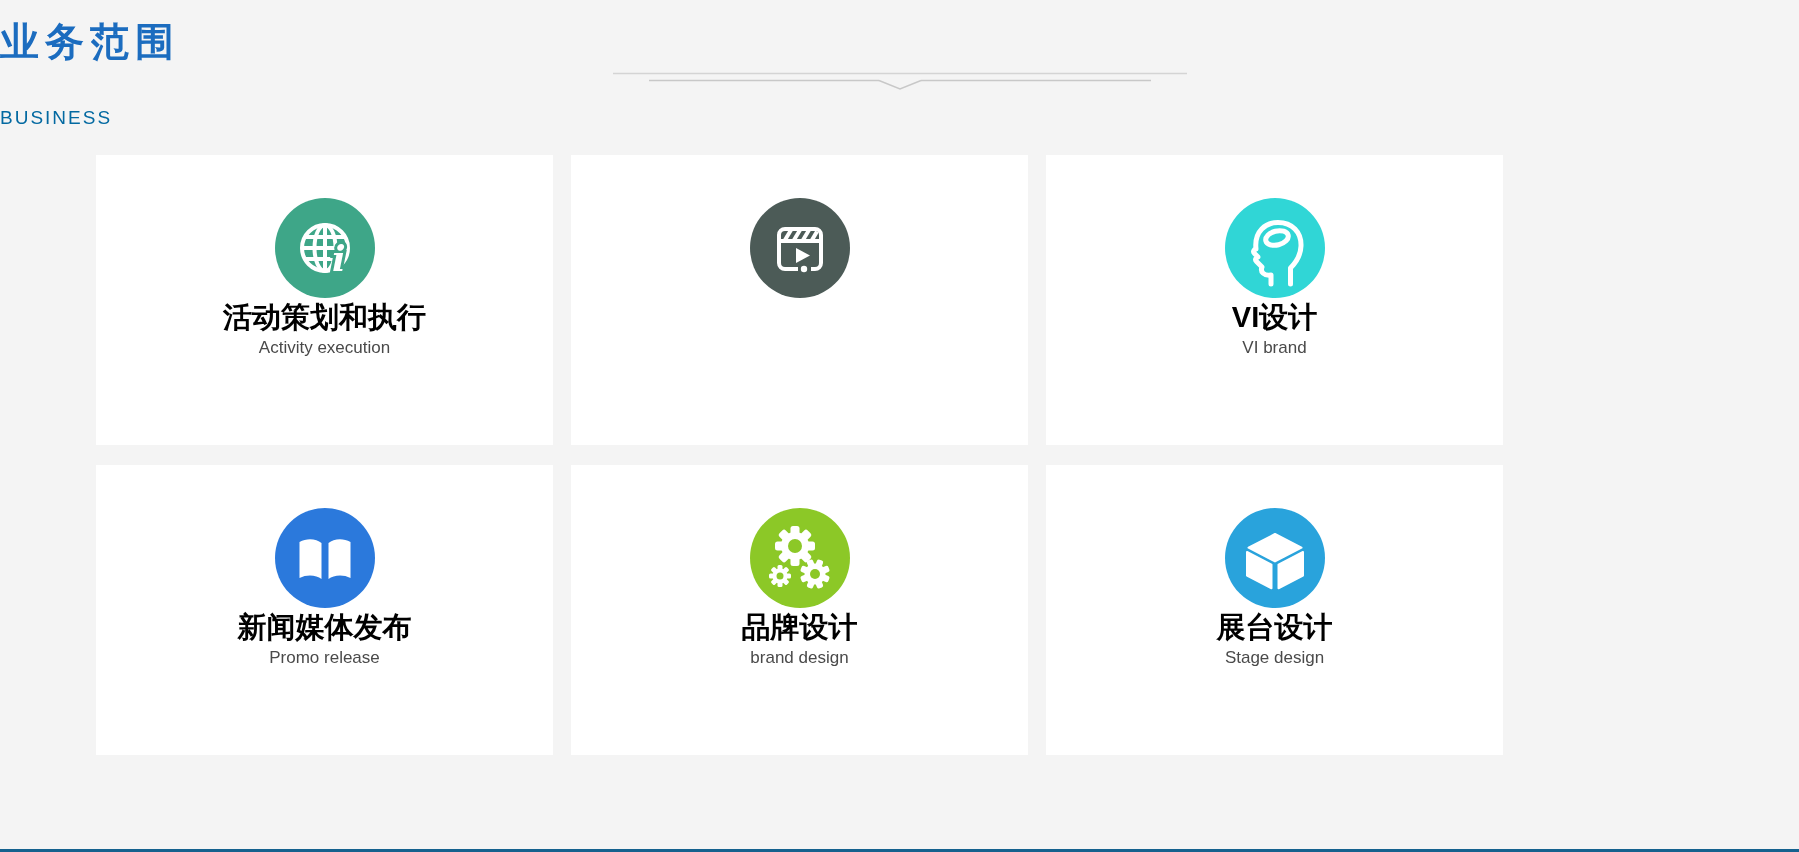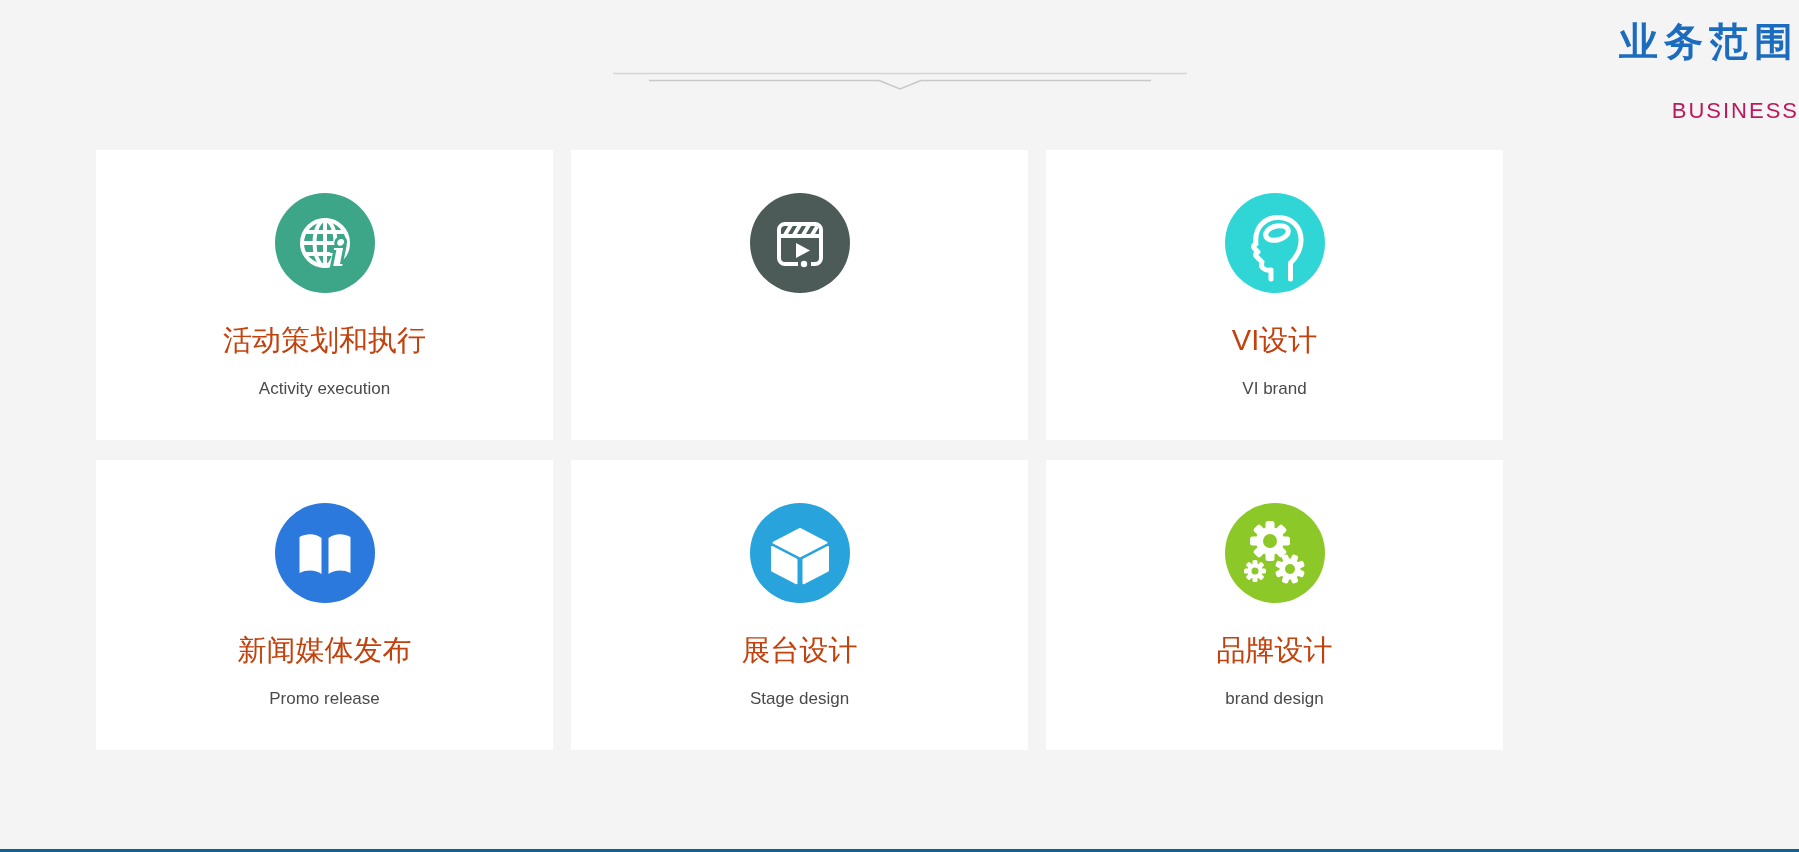--- a/index.html
+++ b/index.html
@@ -1,44 +1,44 @@
 <!DOCTYPE html>
 <html><head>
 <meta charset="utf-8">
 <style>
   html,body{margin:0;padding:0;}
   body{
     width:1799px;height:852px;position:relative;overflow:hidden;
     background:#f4f4f4;
     font-family:"Liberation Sans","DejaVu Sans",sans-serif;
   }
-  .section-header{padding-top:20px;text-align:right;}
+  .section-header{padding-top:20px;text-align:left;}
   .section-title{
     margin:0;font-size:39px;font-weight:600;color:#1b6cbf;
     letter-spacing:6px;line-height:1.15;
   }
   .divider{display:block;margin:7px auto 0;}
   .section-subtitle{
-    margin:6px 0 0;font-size:22px;color:#be185d;font-weight:400;
+    margin:15px 0 0;font-size:19px;color:#0369a1;font-weight:400;
     letter-spacing:2px;
   }
   .cards-grid{
     width:1607px;margin:26px auto 0;
     display:grid;grid-template-columns:repeat(3,457px);
     grid-auto-rows:290px;gap:20px 18px;
   }
   .card{
     background:#ffffff;text-align:center;padding-top:43px;box-sizing:border-box;
   }
   .icon-wrap{display:inline-block;width:100px;height:100px;line-height:0;}
   .card-title{
-    margin-top:28px;font-size:29px;font-weight:normal;color:#c2410c;line-height:1.1;
+    font-size:29px;font-weight:bold;color:#000000;line-height:1.1;
   }
   .card-subtitle{
-    margin-top:22px;font-size:17px;color:#4a4a4a;
+    margin-top:4px;font-size:17px;color:#4a4a4a;
   }
   .bottom-bar{
     position:absolute;left:0;bottom:0;width:100%;height:3px;background:#15618e;
   }
 </style>
 </head>
 <body>
 
 <div class="section-header">
   <h2 class="section-title">业务范围</h2>
@@ -113,35 +113,20 @@
         <path fill="#ffffff" d="M75.5 34 C68 29.8 58.5 30.8 53.5 35 L53.5 71 C58.5 67 68 66 75.5 70 Z"></path>
       </svg>
     </span>
     <div class="card-title">新闻媒体发布</div>
     <div class="card-subtitle">Promo release</div>
   </div>
 
   <div class="card">
     <span class="icon-wrap">
       <svg width="100" height="100" viewBox="0 0 100 100">
-        <circle cx="50" cy="50" r="50" fill="#29A3DC"></circle>
-        <g fill="#ffffff" stroke="#ffffff" stroke-width="2" stroke-linejoin="round">
-          <path d="M50 26 L76.5 39.7 L50 53.4 L23.5 39.7 Z"></path>
-          <path d="M22 44 L46.5 56.7 L46.5 80.3 L22 67.6 Z"></path>
-          <path d="M78 44 L53.5 56.7 L53.5 80.3 L78 67.6 Z"></path>
-        </g>
-      </svg>
-    </span>
-    <div class="card-title">展台设计</div>
-    <div class="card-subtitle">Stage design</div>
-  </div>
-
-  <div class="card">
-    <span class="icon-wrap">
-      <svg width="100" height="100" viewBox="0 0 100 100">
         <circle cx="50" cy="50" r="50" fill="#8CC827"></circle>
 
         <g fill="#ffffff">
           <rect x="40.5" y="18" width="9" height="40" rx="2.5"></rect>
           <rect x="40.5" y="18" width="9" height="40" rx="2.5" transform="rotate(45 45 38)"></rect>
           <rect x="40.5" y="18" width="9" height="40" rx="2.5" transform="rotate(90 45 38)"></rect>
           <rect x="40.5" y="18" width="9" height="40" rx="2.5" transform="rotate(135 45 38)"></rect>
           <circle cx="45" cy="38" r="14"></circle>
         </g>
         <circle cx="45" cy="38" r="7" fill="#8CC827"></circle>
@@ -162,15 +147,30 @@
           <rect x="27.5" y="57" width="5" height="22" rx="1.5" transform="rotate(135 30 68)"></rect>
           <circle cx="30" cy="68" r="7.5"></circle>
         </g>
         <circle cx="30" cy="68" r="3.5" fill="#8CC827"></circle>
       </svg>
     </span>
     <div class="card-title">品牌设计</div>
     <div class="card-subtitle">brand design</div>
   </div>
 
+  <div class="card">
+    <span class="icon-wrap">
+      <svg width="100" height="100" viewBox="0 0 100 100">
+        <circle cx="50" cy="50" r="50" fill="#29A3DC"></circle>
+        <g fill="#ffffff" stroke="#ffffff" stroke-width="2" stroke-linejoin="round">
+          <path d="M50 26 L76.5 39.7 L50 53.4 L23.5 39.7 Z"></path>
+          <path d="M22 44 L46.5 56.7 L46.5 80.3 L22 67.6 Z"></path>
+          <path d="M78 44 L53.5 56.7 L53.5 80.3 L78 67.6 Z"></path>
+        </g>
+      </svg>
+    </span>
+    <div class="card-title">展台设计</div>
+    <div class="card-subtitle">Stage design</div>
+  </div>
+
 </div>
 
 <div class="bottom-bar"></div>
 
 </body></html>

